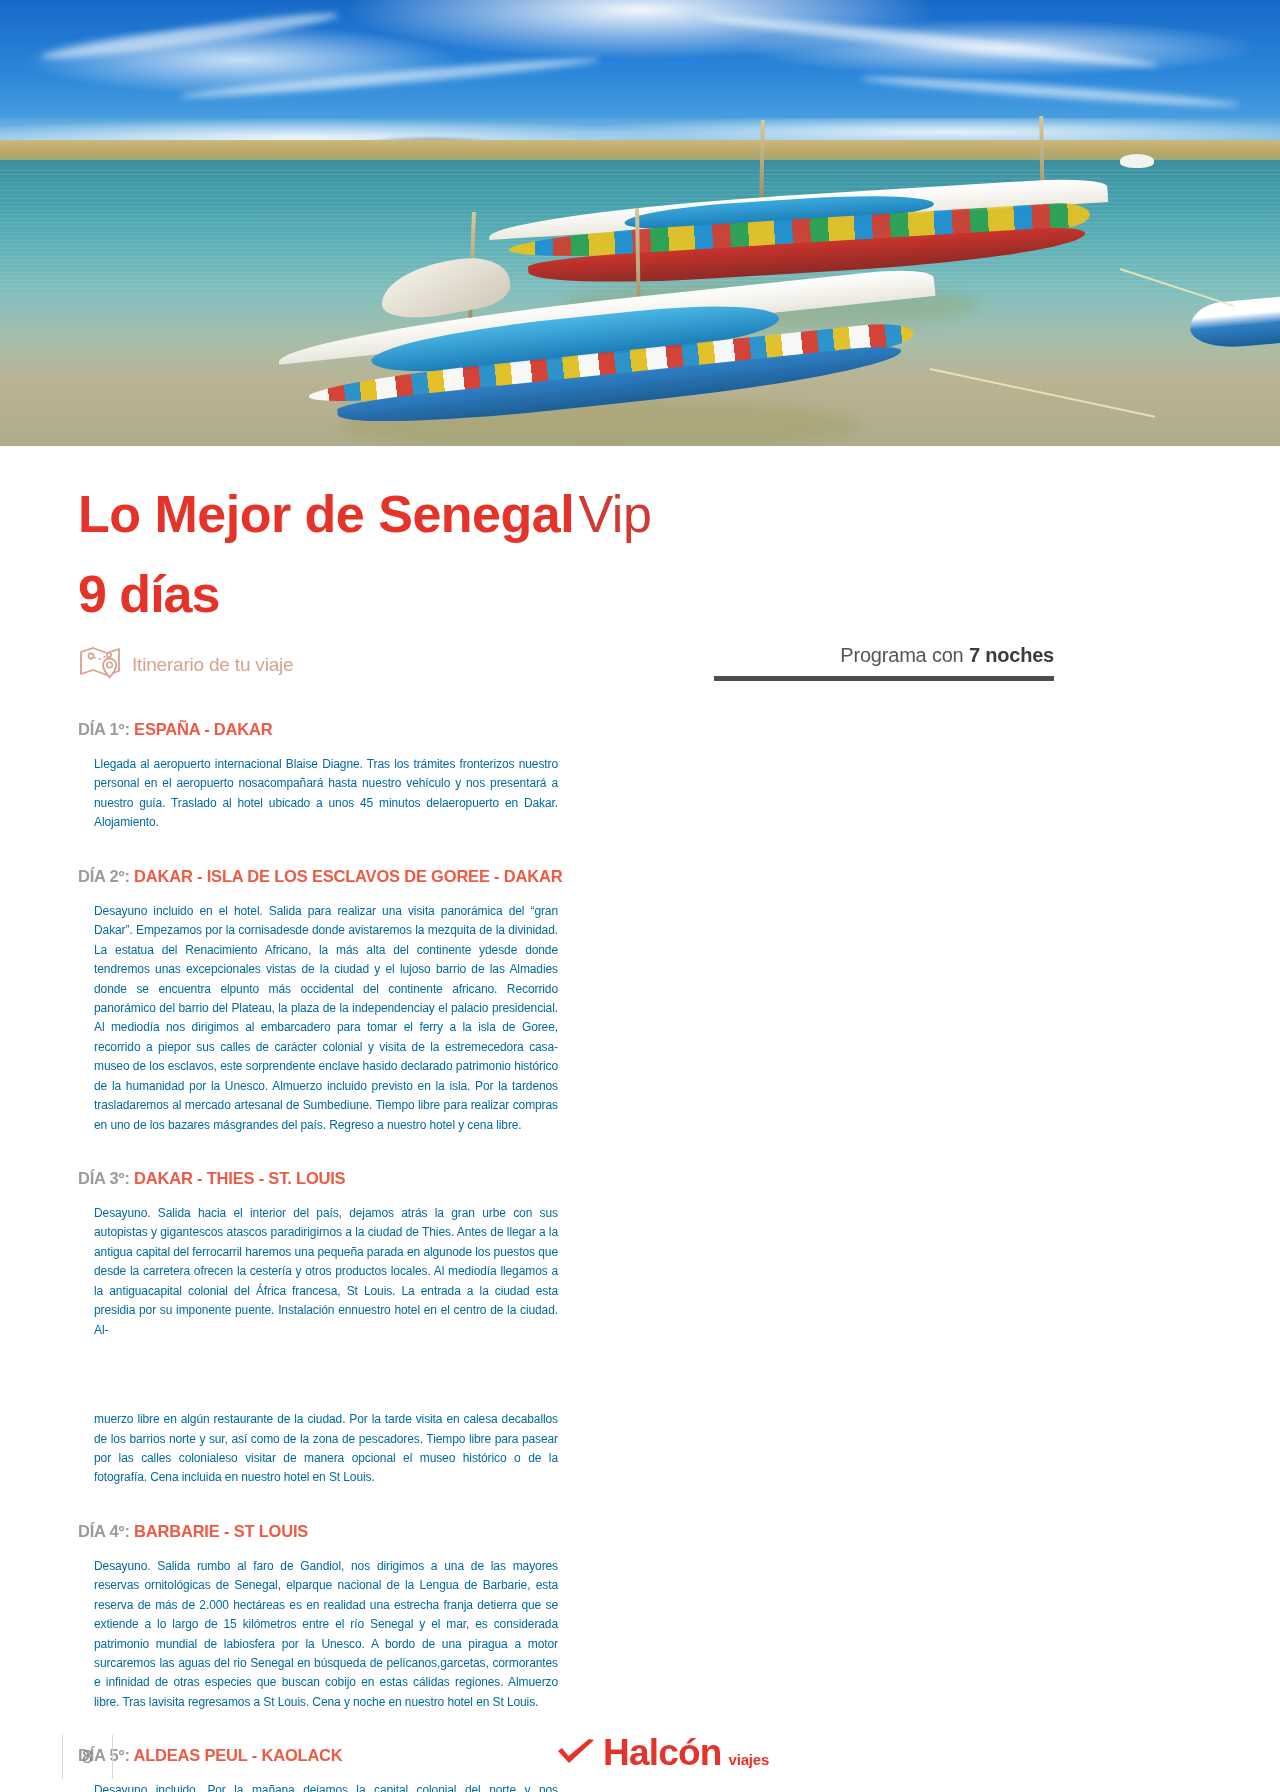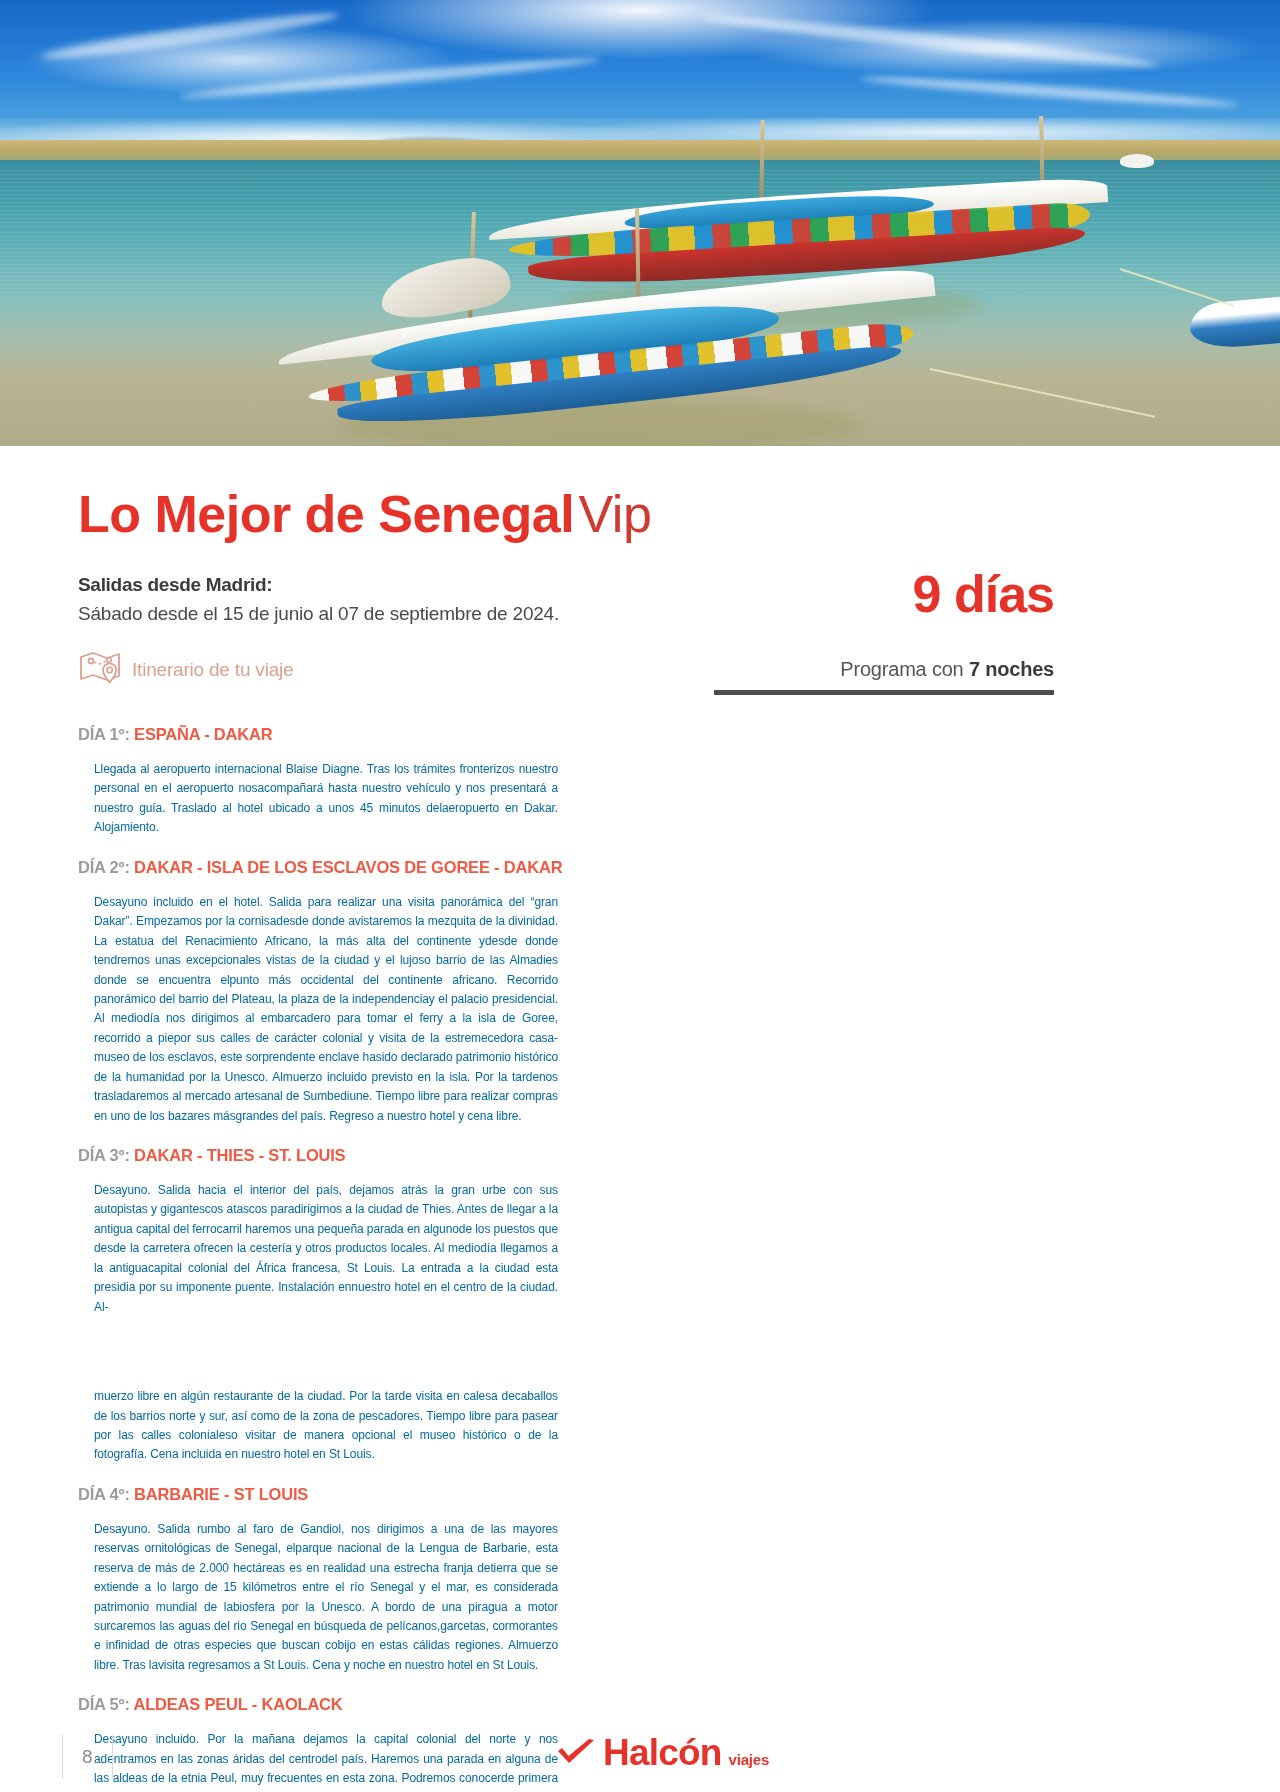--- a/index.html
+++ b/index.html
@@ -237,21 +237,20 @@
     font-size: 52px;
     font-weight: 700;
     color: #e5332a;
     line-height: 1;
     letter-spacing: -1px;
   }
 
   .itin-row {
     display: flex;
     justify-content: space-between;
-    align-items: flex-end;
     margin-top: 24px;
   }
   .itin-left {
     display: flex;
     align-items: center;
     gap: 10px;
     padding-bottom: 4px;
   }
   .itin-label {
     font-size: 19px;
@@ -280,21 +279,21 @@
     gap: 38px;
     margin-top: 30px;
     flex-direction: column;
   }
   .col {
     width: 496px;
   }
   .day-head {
     font-size: 16.5px;
     font-weight: 700;
-    margin-top: 20px;
+    margin-top: 34px;
     margin-bottom: 7px;
     letter-spacing: -0.2px;
   }
   .day-head:first-child { margin-top: 0; }
   .day-num { color: #9b9b9b; }
   .day-dest { color: #ef5a45; }
   .para {
     font-size: 12px;
     line-height: 1.62;
     color: #0369a1;
@@ -404,24 +403,20 @@
 </div>
 
 <div class="page-body">
 
   <div class="title-row">
     <span class="title-main">Lo Mejor de Senegal</span>
     <span class="title-sub">Vip</span>
   </div>
 
   <div class="meta-row">
-    <div>
-      <div class="departures-label">Salidas desde Madrid:</div>
-      <div class="departures-value">Sábado desde el 15 de junio al 07 de septiembre de 2024.</div>
-    </div>
     <div class="duration-block">
       <div class="duration-days">9 días</div>
     </div>
   </div>
 
   <div class="itin-row">
     <div class="itin-left">
       <span>
         <svg width="44" height="38" viewBox="0 0 44 38" fill="none">
           <path d="M3 8 L15 4 L29 9 L41 5 L41 27 L29 31 L15 26 L3 30 Z" stroke="#d9a18f" stroke-width="1.8" fill="none" stroke-linejoin="round"></path>

